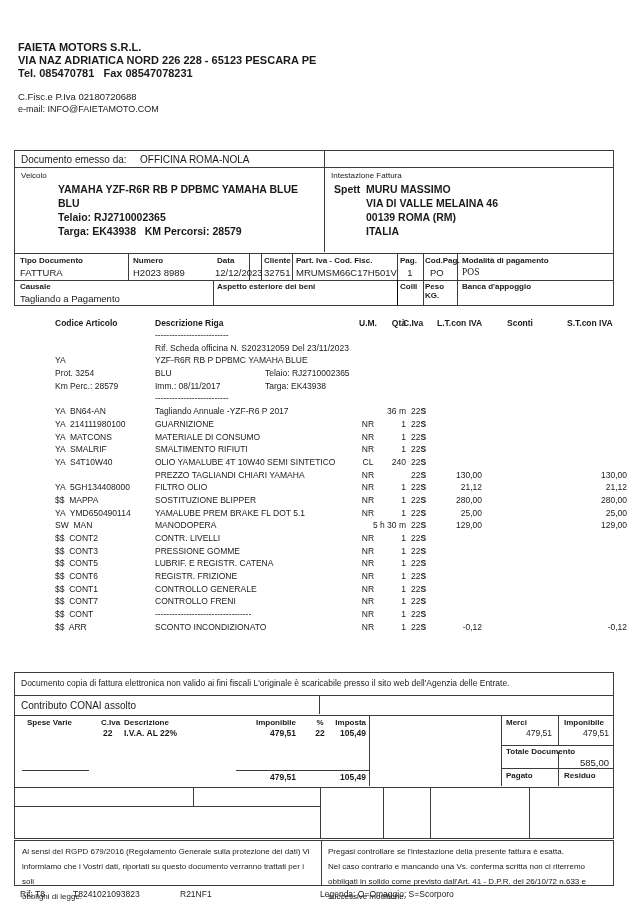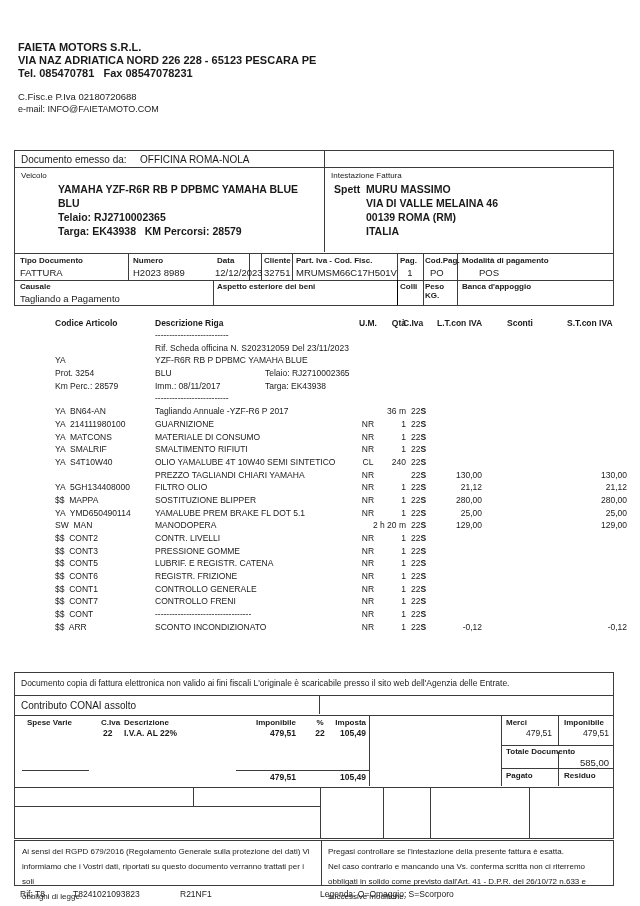--- a/index.html
+++ b/index.html
@@ -97,21 +97,21 @@
     <div class="abs" style="left:382px;top:0;width:26px;height:26px;border-right:1px solid #3c3c3c;">
       <span class="abs lbl" style="left:3px;top:2px;">Pag.</span>
       <span class="abs val center" style="left:0;top:13px;width:26px;">1</span>
     </div>
     <div class="abs" style="left:408px;top:0;width:34px;height:26px;border-right:1px solid #3c3c3c;">
       <span class="abs lbl" style="left:2px;top:2px;">Cod.Pag.</span>
       <span class="abs val" style="left:7px;top:13px;">PO</span>
     </div>
     <div class="abs" style="left:442px;top:0;width:156px;height:26px;">
       <span class="abs lbl" style="left:5px;top:2px;">Modalità di pagamento</span>
-      <span class="abs val" style="left:22px;top:13px;">POS</span>
+      <span class="abs val" style="left:5px;top:13px;font-family:Liberation Serif, serif;">POS</span>
     </div>
 
     <div class="abs" style="left:0;top:26px;width:198px;height:25px;border-right:1px solid #3c3c3c;">
       <span class="abs lbl" style="left:5px;top:2px;">Causale</span>
       <span class="abs val" style="left:5px;top:13px;">Tagliando a Pagamento</span>
     </div>
     <div class="abs" style="left:198px;top:26px;width:184px;height:25px;border-right:1px solid #000000;">
       <span class="abs lbl" style="left:4px;top:2px;">Aspetto esteriore dei beni</span>
     </div>
     <div class="abs" style="left:382px;top:26px;width:26px;height:25px;border-right:1px solid #3c3c3c;">
@@ -224,21 +224,21 @@
         <span class="id1">YAMALUBE PREM BRAKE FL DOT 5.1</span>
         <span class="ium">NR</span>
         <span class="iq">1</span>
         <span class="iiva">22<b>S</b></span>
         <span class="ilt">25,00</span>
         <span class="ist">25,00</span>
       </div>
       <div class="irow">
         <span class="ic1">SW  MAN</span>
         <span class="id1">MANODOPERA</span>
-        <span class="iq">2 h 20 m</span>
+        <span class="iq">5 h 30 m</span>
         <span class="iiva">22<b>S</b></span>
         <span class="ilt">129,00</span>
         <span class="ist">129,00</span>
       </div>
       <div class="irow">
         <span class="ic1">$$  CONT2</span>
         <span class="id1">CONTR. LIVELLI</span>
         <span class="ium">NR</span>
         <span class="iq">1</span>
         <span class="iiva">22<b>S</b></span>

